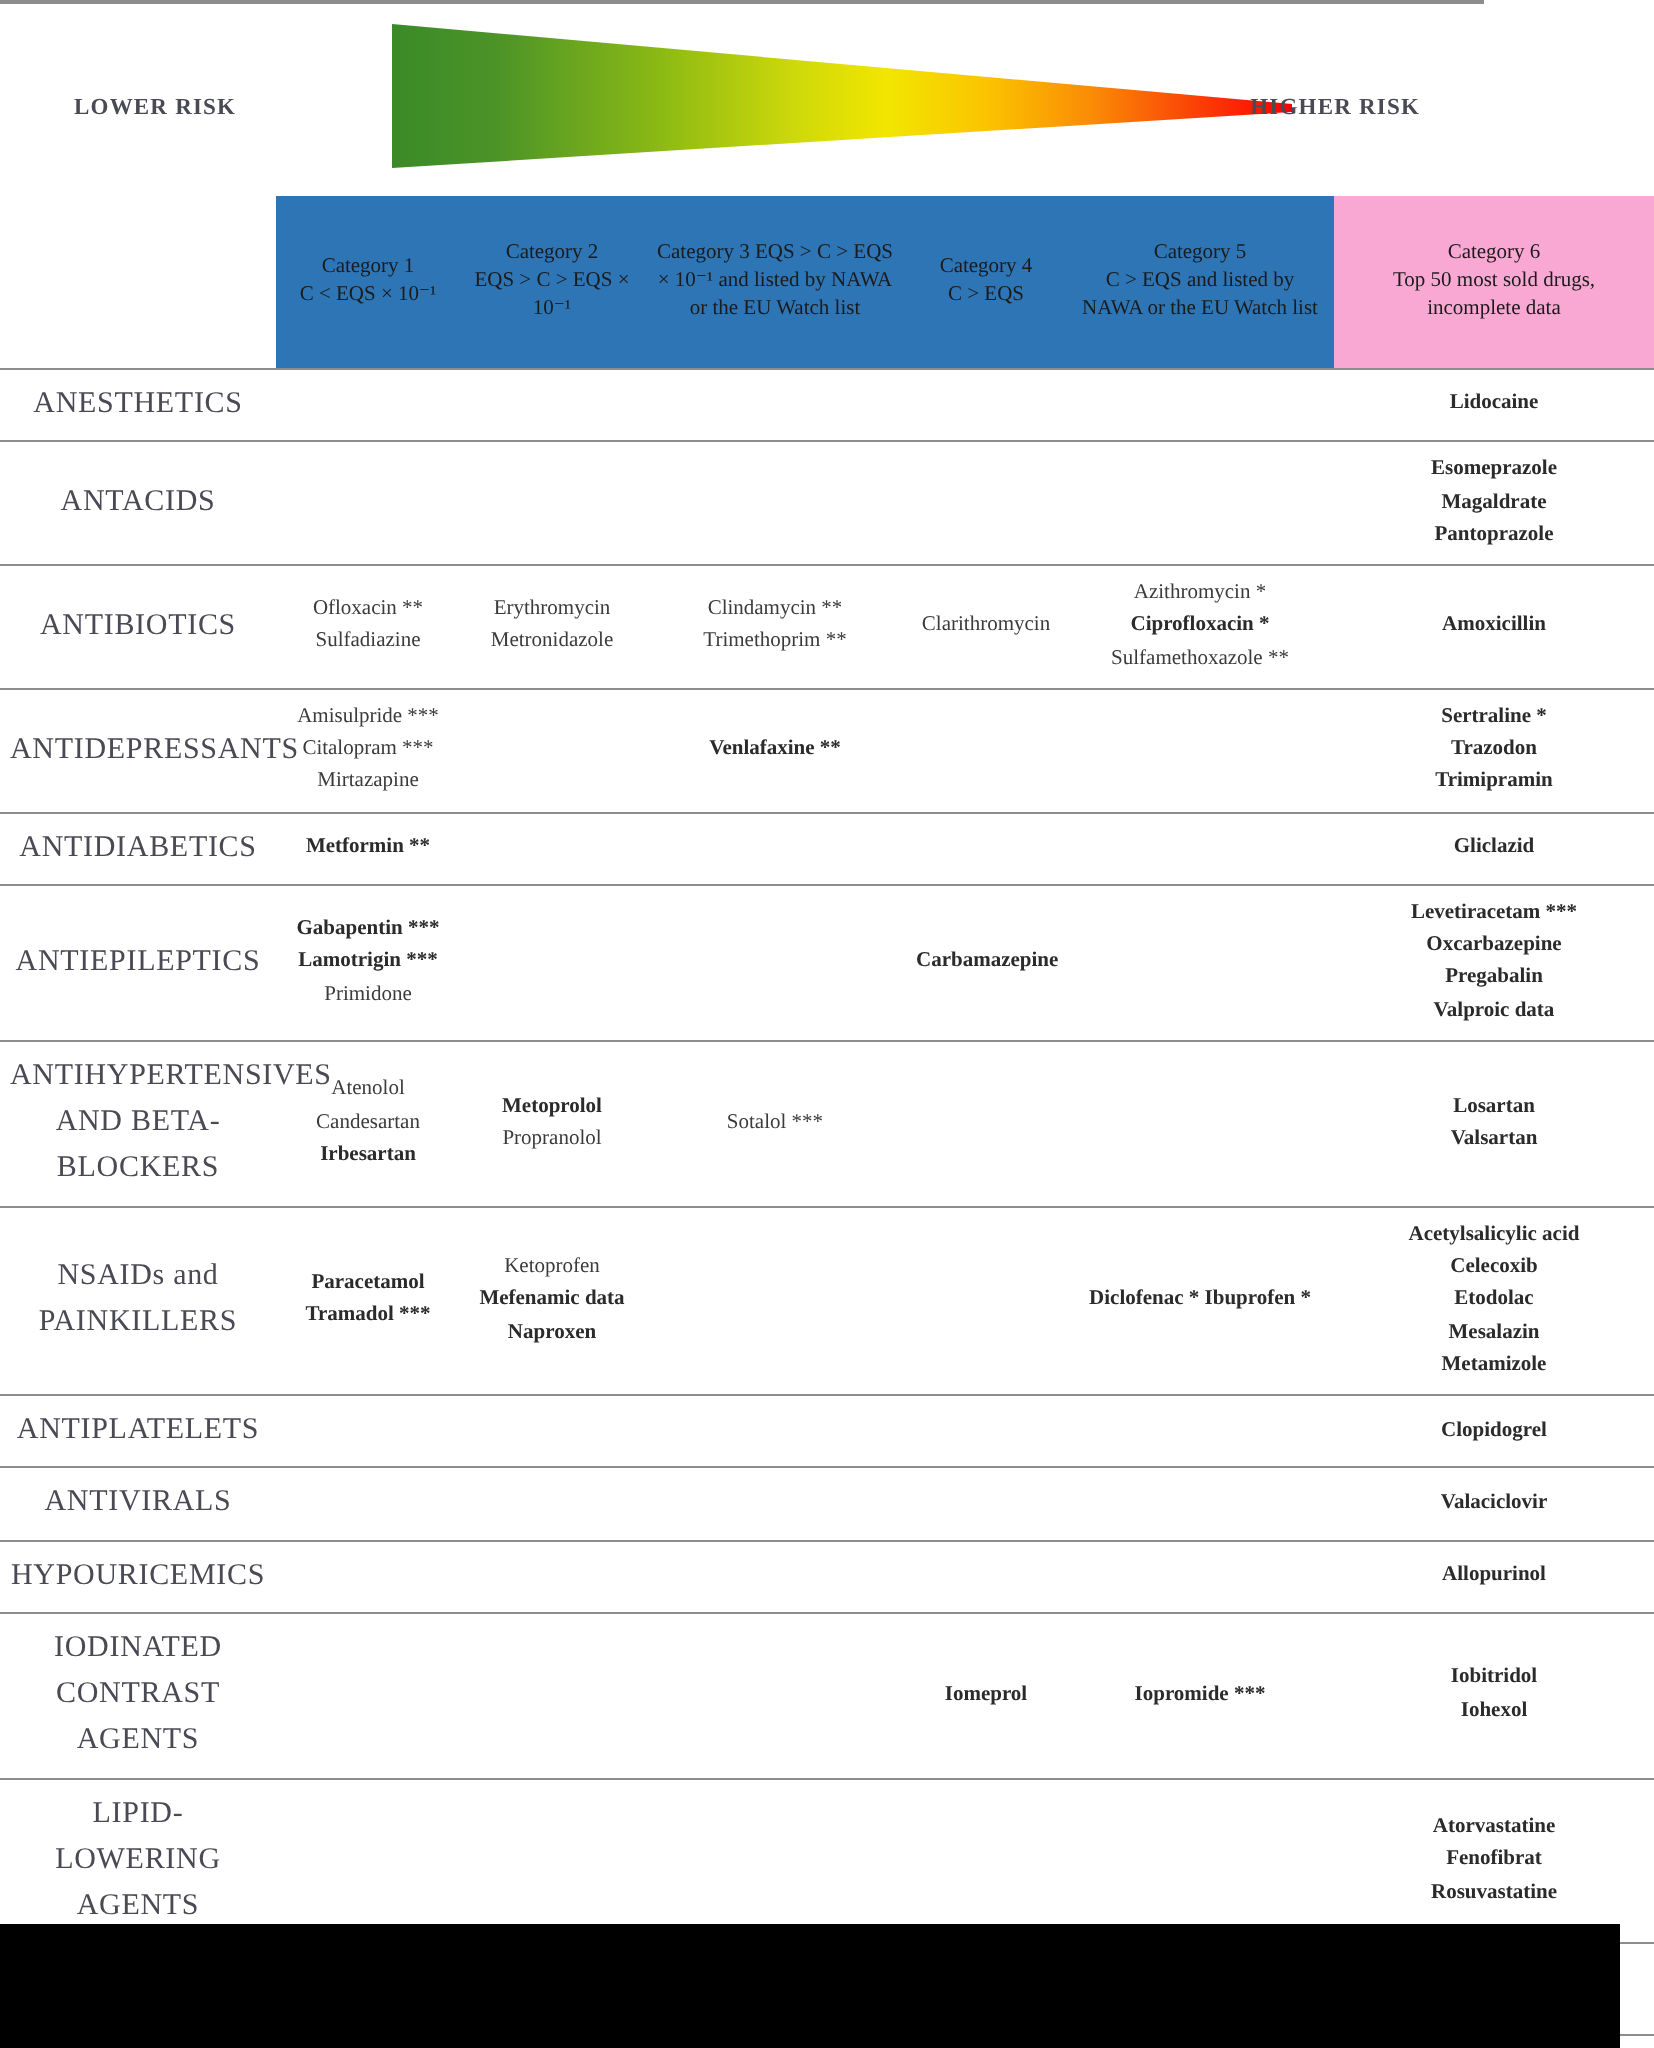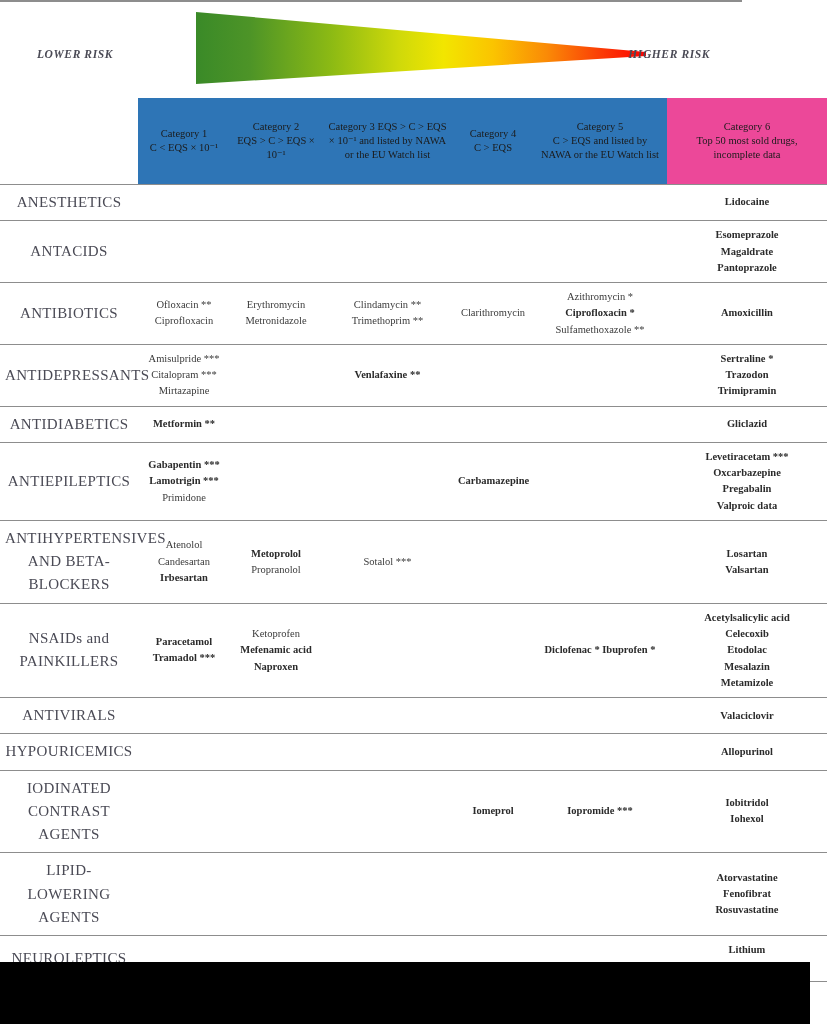--- a/index.html
+++ b/index.html
@@ -15,21 +15,20 @@
     color: #3b3b3b;
     overflow: hidden;
   }
 
   
   #risk-banner {
     position: relative;
     height: 96px;
     width: 742px;
     border-top: 2px solid #8d8d8d;
-    font-style: italic;
   }
   .risk-label {
     position: absolute;
     top: 46px;
     font-size: 11.5px;
     font-weight: bold;
     letter-spacing: 0.6px;
     color: #4a4a55;
     font-family: "Liberation Serif", "DejaVu Serif", serif;
   }
@@ -67,21 +66,21 @@
     padding: 8px 6px;
     height: 70px;
     vertical-align: middle;
     text-align: center;
     border: none;
   }
   #risk-table thead th.cat-head-blank {
     background: #ffffff;
   }
   #risk-table thead th.cat-head-6 {
-    background: #ec4899;
+    background: #f9a8d4;
   }
   #risk-table thead th .cat-title { display: block; }
   #risk-table thead th .cat-desc  { display: block; }
 
   #risk-table tbody td {
     border-top: 1px solid #8d8d8d;
     border-bottom: 1px solid #8d8d8d;
     padding: 6px 5px;
     font-size: 10.5px;
     line-height: 1.55;
@@ -193,21 +192,21 @@
         <td>
           <span class="drug b">Esomeprazole</span>
           <span class="drug b">Magaldrate</span>
           <span class="drug b">Pantoprazole</span>
         </td>
       </tr>
       <tr>
         <td class="cell-class">ANTIBIOTICS</td>
         <td>
           <span class="drug">Ofloxacin **</span>
-          <span class="drug">Ciprofloxacin</span>
+          <span class="drug">Sulfadiazine</span>
         </td>
         <td>
           <span class="drug">Erythromycin</span>
           <span class="drug">Metronidazole</span>
         </td>
         <td>
           <span class="drug">Clindamycin **</span>
           <span class="drug">Trimethoprim **</span>
         </td>
         <td>
@@ -296,37 +295,48 @@
         </td>
       </tr>
       <tr>
         <td class="cell-class">NSAIDs and PAINKILLERS</td>
         <td>
           <span class="drug b">Paracetamol</span>
           <span class="drug b">Tramadol ***</span>
         </td>
         <td>
           <span class="drug">Ketoprofen</span>
-          <span class="drug b">Mefenamic acid</span>
+          <span class="drug b">Mefenamic data</span>
           <span class="drug b">Naproxen</span>
         </td>
         <td></td>
         <td></td>
         <td>
           <span class="drug b">Diclofenac * Ibuprofen *</span>
         </td>
         <td>
           <span class="drug b">Acetylsalicylic acid</span>
           <span class="drug b">Celecoxib</span>
           <span class="drug b">Etodolac</span>
           <span class="drug b">Mesalazin</span>
           <span class="drug b">Metamizole</span>
         </td>
       </tr>
       <tr>
+        <td class="cell-class">ANTIPLATELETS</td>
+        <td></td>
+        <td></td>
+        <td></td>
+        <td></td>
+        <td></td>
+        <td>
+          <span class="drug b">Clopidogrel</span>
+        </td>
+      </tr>
+      <tr>
         <td class="cell-class">ANTIVIRALS</td>
         <td></td>
         <td></td>
         <td></td>
         <td></td>
         <td></td>
         <td>
           <span class="drug b">Valaciclovir</span>
         </td>
       </tr>

